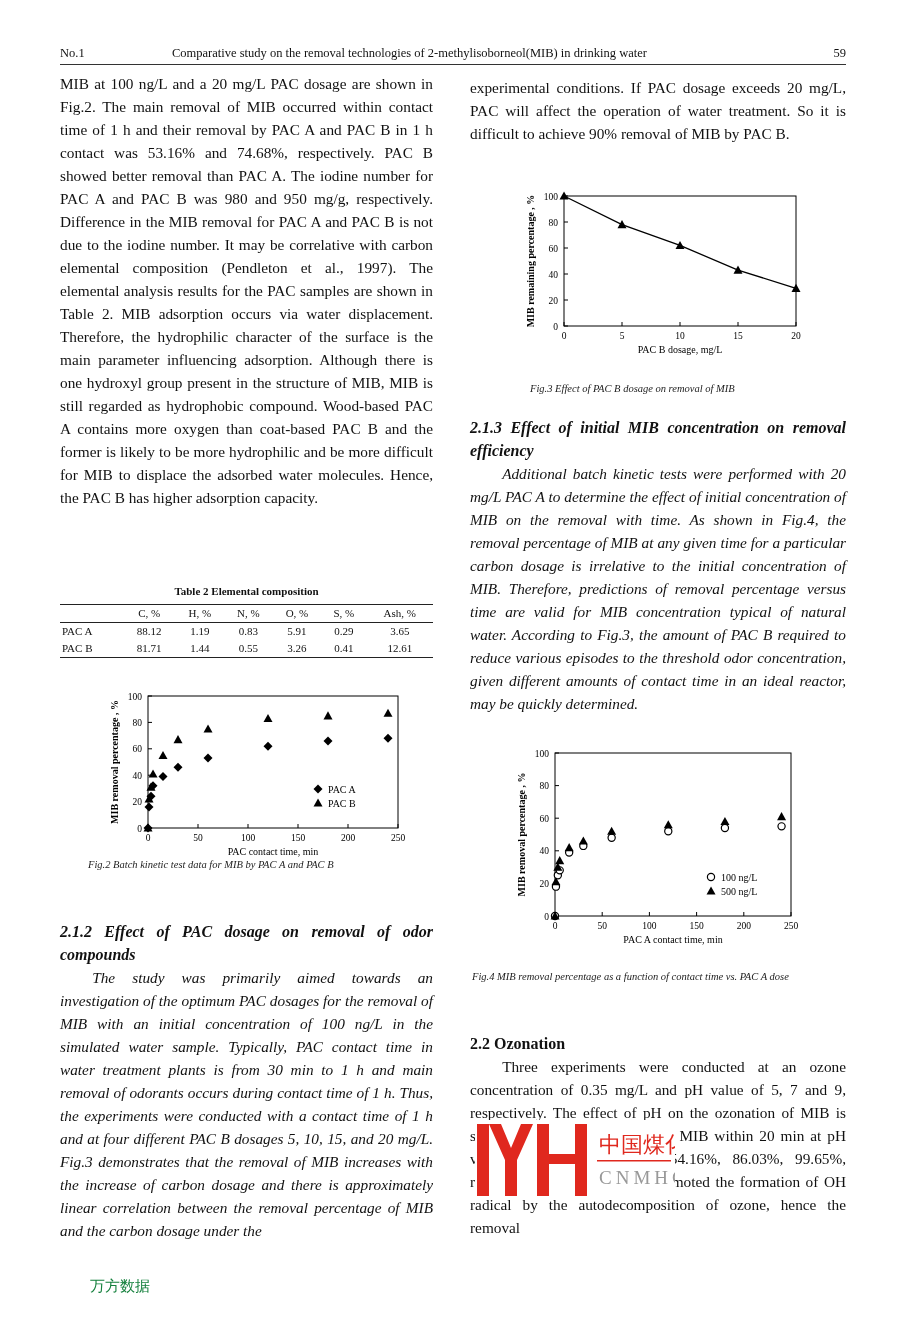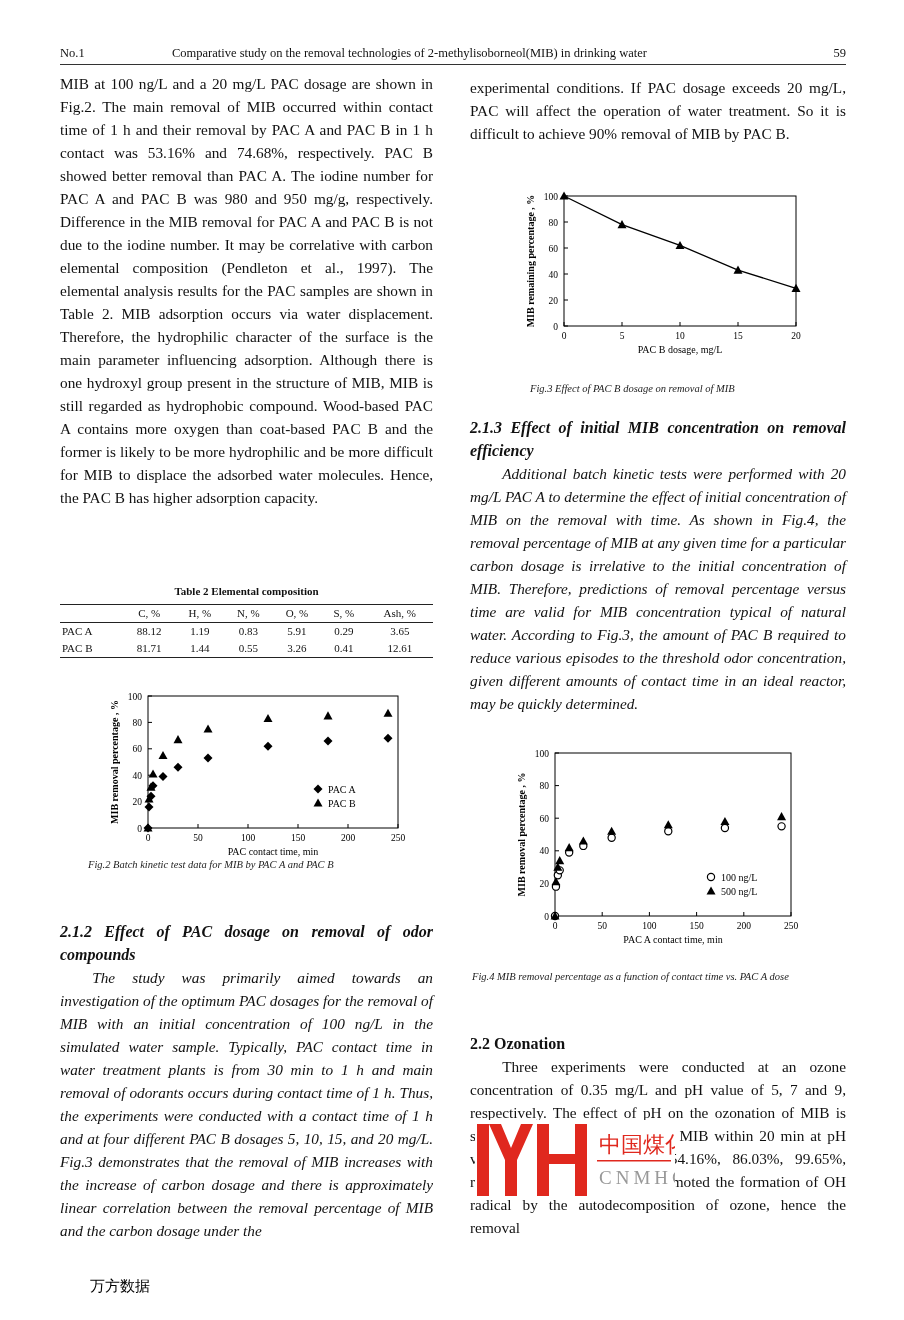--- a/index.html
+++ b/index.html
@@ -17,21 +17,21 @@
   h3{margin:0;font-size:16px;font-weight:bold;line-height:23px;}
   .cap{position:absolute;font-family:"Liberation Serif",serif;font-size:10.5px;color:#222;font-style:italic;}
   table.el{position:absolute;left:60px;top:604px;width:373px;border-collapse:collapse;font-size:11px;}
   table.el th,table.el td{text-align:center;padding:1px 2px;font-weight:normal;line-height:15px;}
   table.el thead tr{border-top:1.5px solid #222;border-bottom:1px solid #222;}
   table.el tbody tr:last-child{border-bottom:1.5px solid #222;}
   table.el td:first-child,table.el th:first-child{text-align:left;}
   .tcap{position:absolute;left:60px;top:585px;width:373px;text-align:center;font-size:11px;font-weight:bold;}
   svg text{font-family:"Liberation Serif",serif;}
   .wm{position:absolute;left:475px;top:1120px;width:200px;height:80px;}
-  .footer{position:absolute;left:90px;top:1277px;font-family:"DejaVu Sans",sans-serif;font-size:15px;color:#000000;}
+  .footer{position:absolute;left:90px;top:1277px;font-family:"DejaVu Sans",sans-serif;font-size:15px;color:#15803d;}
 </style>
 </head>
 <body>
 
 <div class="hdr">
   <span class="no">No.1</span>
   <span class="title">Comparative study on the removal technologies of 2-methylisoborneol(MIB) in drinking water</span>
   <span class="pg">59</span>
 </div>
 <div class="hdr-line"></div>

